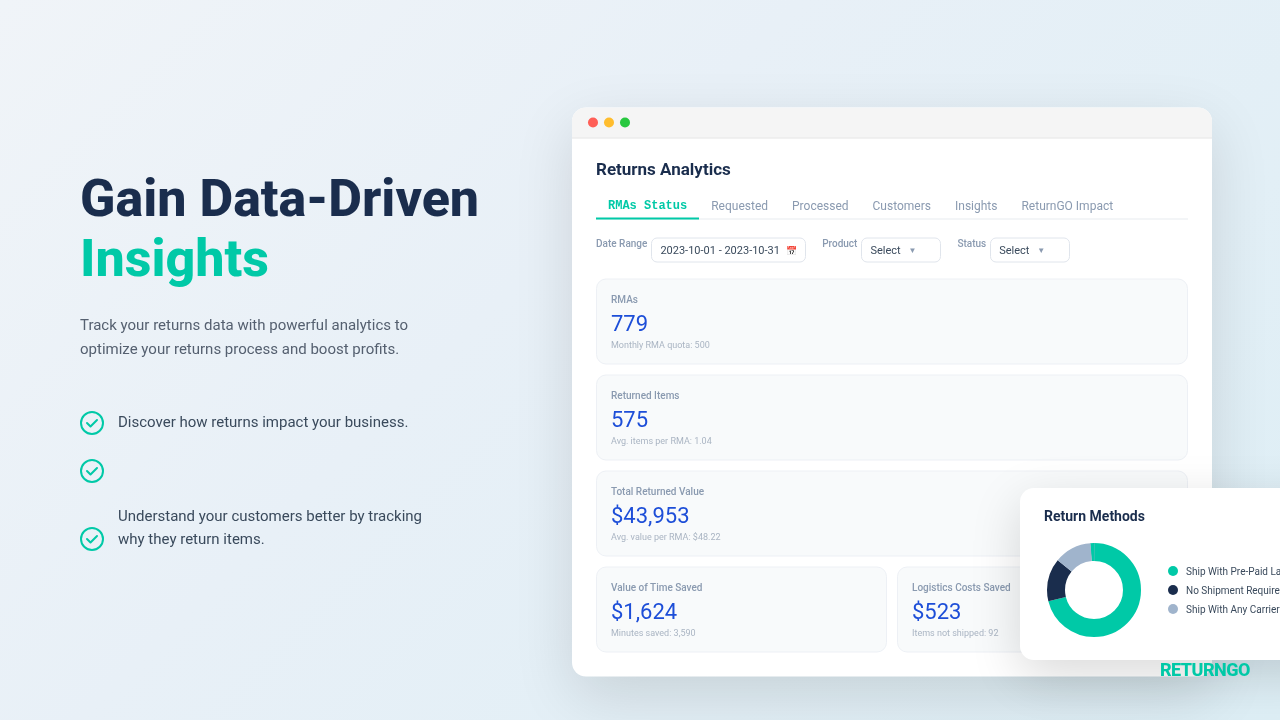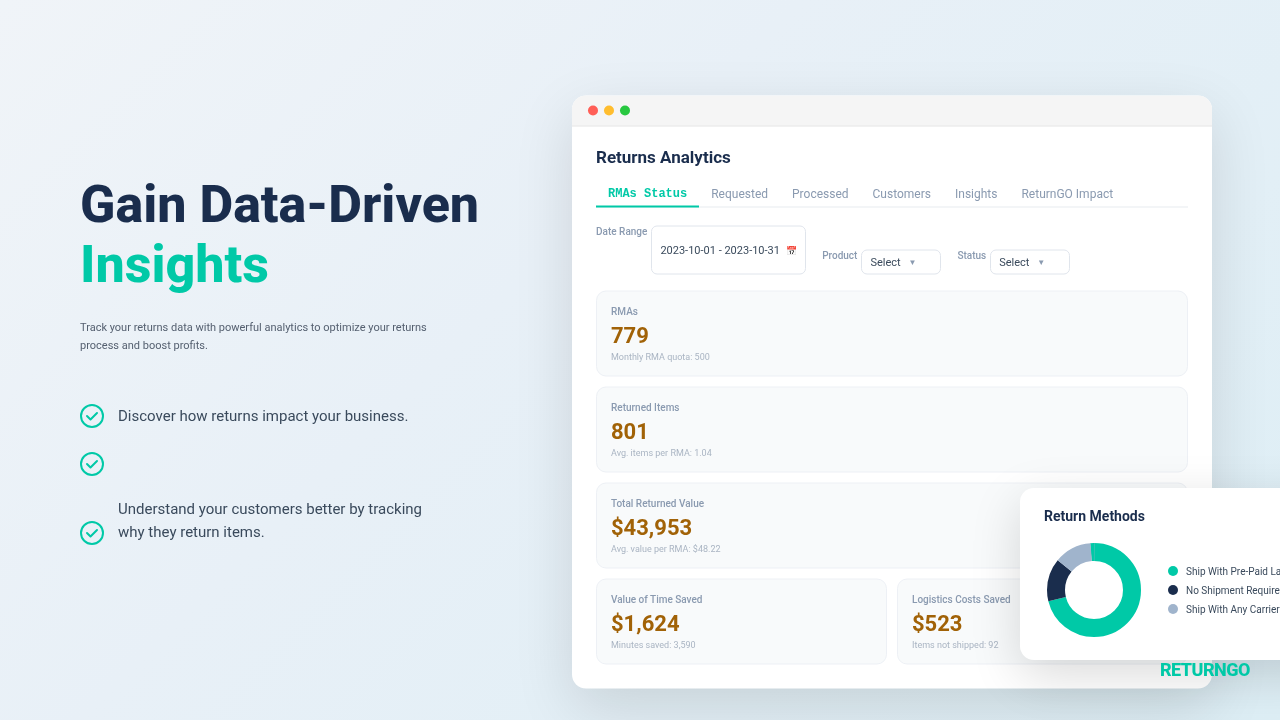--- a/index.html
+++ b/index.html
@@ -29,21 +29,21 @@
 
     .headline-teal {
       font-size: 52px;
       font-weight: 800;
       color: #00c9a7;
       line-height: 1.15;
       margin-bottom: 24px;
     }
 
     .subtitle {
-      font-size: 11px;
+      font-size: 15px;
       color: #556070;
       line-height: 1.6;
       margin-bottom: 48px;
       max-width: 380px;
     }
 
     .feature-list {
       display: flex;
       flex-direction: column;
       gap: 22px;
@@ -172,21 +172,21 @@
       font-size: 10px;
       color: #8a9ab0;
       font-weight: 500;
     }
 
     .filter-input {
       font-size: 11px;
       color: #3a4a5c;
       border: 1px solid #e0e5ec;
       border-radius: 6px;
-      padding: 17px 8px;
+      padding: 5px 8px;
       display: flex;
       align-items: center;
       gap: 6px;
       background: white;
     }
 
     .filter-select {
       font-size: 11px;
       color: #3a4a5c;
       border: 1px solid #e0e5ec;
@@ -223,22 +223,22 @@
 
     .stat-label {
       font-size: 10px;
       color: #8a9ab0;
       margin-bottom: 6px;
       font-weight: 500;
     }
 
     .stat-value {
       font-size: 22px;
-      font-weight: 700;
-      color: #a16207;
+      font-weight: 400;
+      color: #1d4ed8;
       margin-bottom: 4px;
     }
 
     .stat-sub {
       font-size: 9px;
       color: #aab5c3;
     }
 
     .stats-grid-2 {
       display: grid;
@@ -401,21 +401,21 @@
       </div>
 
       <div class="stats-grid">
         <div class="stat-card">
           <div class="stat-label">RMAs</div>
           <div class="stat-value">779</div>
           <div class="stat-sub">Monthly RMA quota: 500</div>
         </div>
         <div class="stat-card">
           <div class="stat-label">Returned Items</div>
-          <div class="stat-value">801</div>
+          <div class="stat-value">575</div>
           <div class="stat-sub">Avg. items per RMA: 1.04</div>
         </div>
         <div class="stat-card">
           <div class="stat-label">Total Returned Value</div>
           <div class="stat-value">$43,953</div>
           <div class="stat-sub">Avg. value per RMA: $48.22</div>
         </div>
       </div>
 
       <div class="stats-grid-2">

